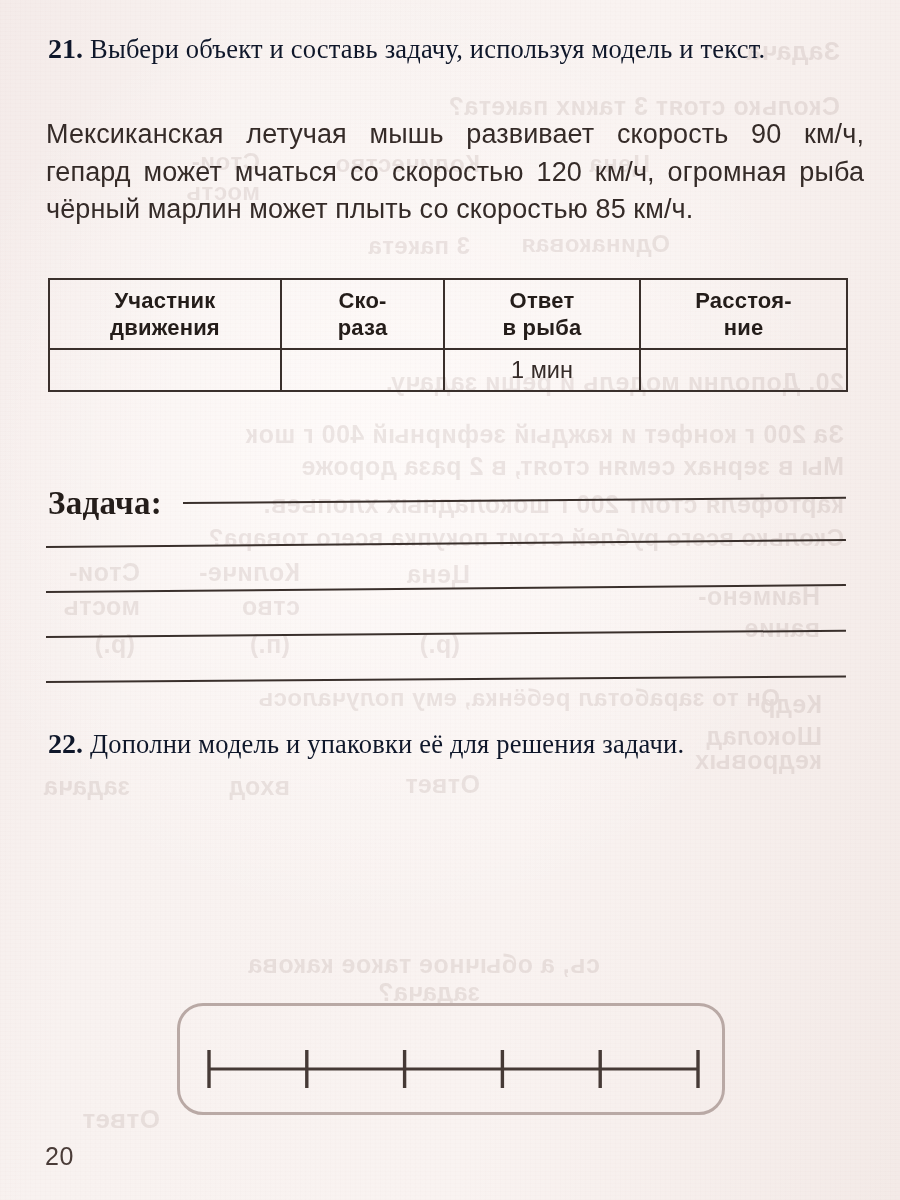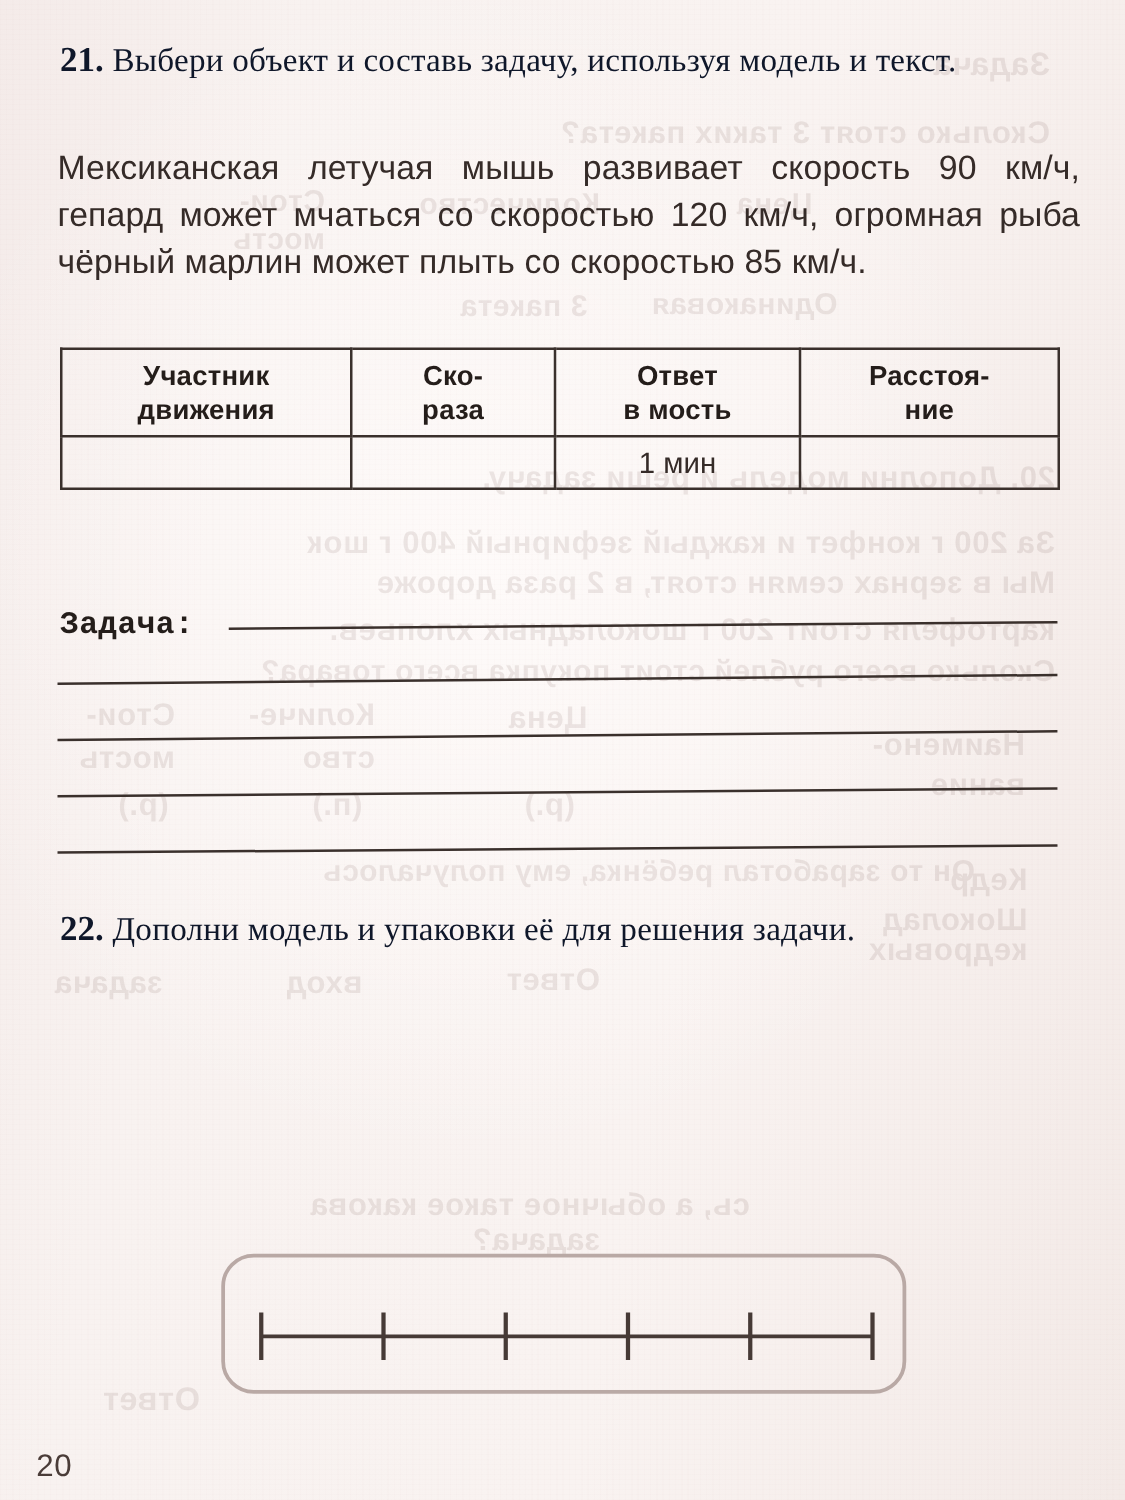--- a/index.html
+++ b/index.html
@@ -113,23 +113,23 @@
     height: 40px;
     font-size: 23.5px;
     font-weight: normal;
     color: #352b28;
   }
   #speed-table th span { display: block; }
 
   
   #zadacha-label {
     position: absolute;
-    font-family: Liberation Mono, monospace;
-    font-weight: bold;
-    font-size: 25px;
+    font-family: Liberation Serif, serif;
+    font-weight: bold;
+    font-size: 33px;
     color: #241d1a;
     letter-spacing: 0.3px;
   }
   .rule {
     position: absolute;
     height: 0;
     border-top: 2.6px solid #3a302c;
     transform-origin: left center;
   }
 
@@ -216,21 +216,21 @@
         <th>
           <span>Участник</span>
           <span>движения</span>
         </th>
         <th>
           <span>Ско-</span>
           <span>раза</span>
         </th>
         <th>
           <span>Ответ</span>
-          <span>в  мость</span>
+          <span>в  рыба</span>
         </th>
         <th>
           <span>Расстоя-</span>
           <span>ние</span>
         </th>
       </tr>
     </thead>
     <tbody>
       <tr>
         <td></td>
@@ -261,15 +261,15 @@
         <line x1="29" y1="63" x2="518" y2="63" stroke="#463a36" stroke-width="3"></line>
         <line x1="29" y1="44" x2="29" y2="82" stroke="#463a36" stroke-width="3.4"></line>
         <line x1="126.8" y1="44" x2="126.8" y2="82" stroke="#463a36" stroke-width="3.4"></line>
         <line x1="224.6" y1="44" x2="224.6" y2="82" stroke="#463a36" stroke-width="3.4"></line>
         <line x1="322.4" y1="44" x2="322.4" y2="82" stroke="#463a36" stroke-width="3.4"></line>
         <line x1="420.2" y1="44" x2="420.2" y2="82" stroke="#463a36" stroke-width="3.4"></line>
         <line x1="518" y1="44" x2="518" y2="82" stroke="#463a36" stroke-width="3.4"></line>
       </svg>
   </div>
 
-  <div id="page-number" style="left:29px; top:1142px;margin-top:17px;">20</div>
+  <div id="page-number" style="left:45px; top:1142px;">20</div>
 
 </div>
 
 </body></html>

